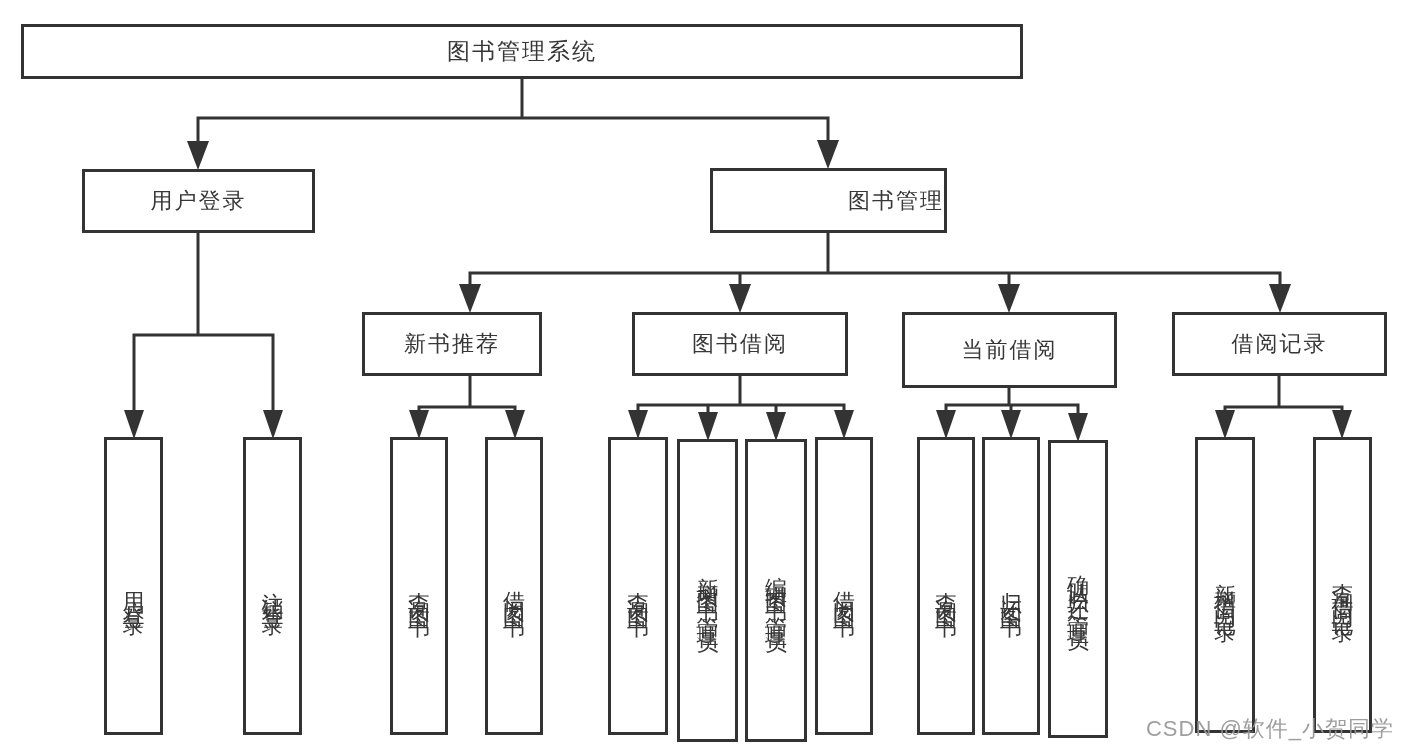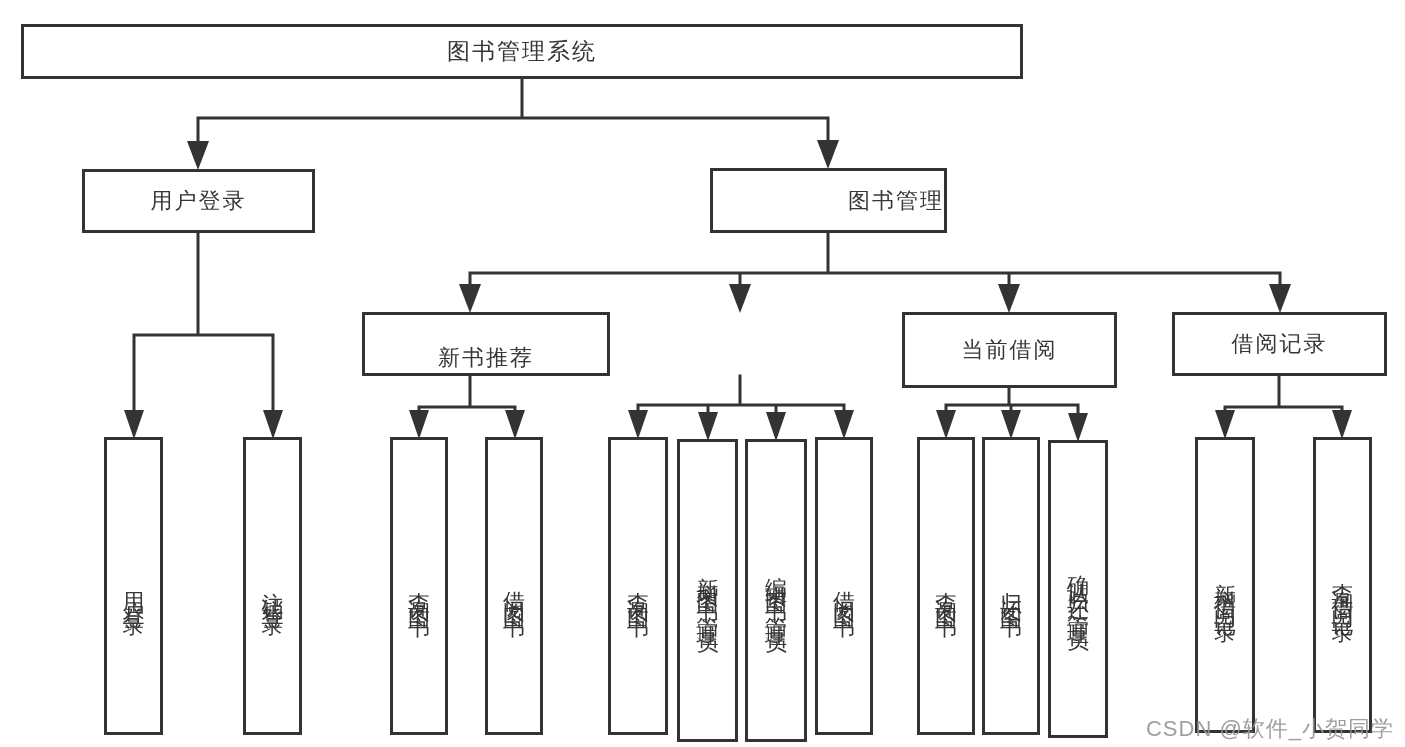--- a/index.html
+++ b/index.html
@@ -112,22 +112,25 @@
     <span class="root-label">图书管理系统</span>
   </div>
 
   <div class="node" style="left:82px; top:169px; width:233px; height:64px;">
     <span class="hlabel">用户登录</span>
   </div>
   <div class="node" style="left:710px; top:168px; width:237px; height:65px;justify-content:flex-end;">
     <span class="hlabel">图书管理</span>
   </div>
 
-  <div class="node" style="left:362px; top:312px; width:248px; height:64px;align-items:flex-end;">
+  <div class="node" style="left:362px; top:312px; width:180px; height:64px;">
     <span class="hlabel">新书推荐</span>
+  </div>
+  <div class="node" style="left:632px; top:312px; width:216px; height:64px;">
+    <span class="hlabel">图书借阅</span>
   </div>
   <div class="node" style="left:902px; top:312px; width:215px; height:76px;">
     <span class="hlabel">当前借阅</span>
   </div>
   <div class="node" style="left:1172px; top:312px; width:215px; height:64px;">
     <span class="hlabel">借阅记录</span>
   </div>
 
   <div class="node vnode" style="left:104px; top:437px; width:59px; height:298px;">
     <span>用户登录</span>

